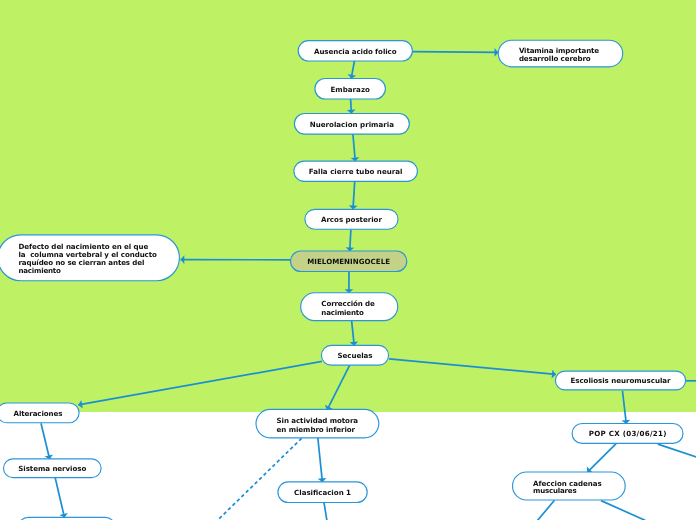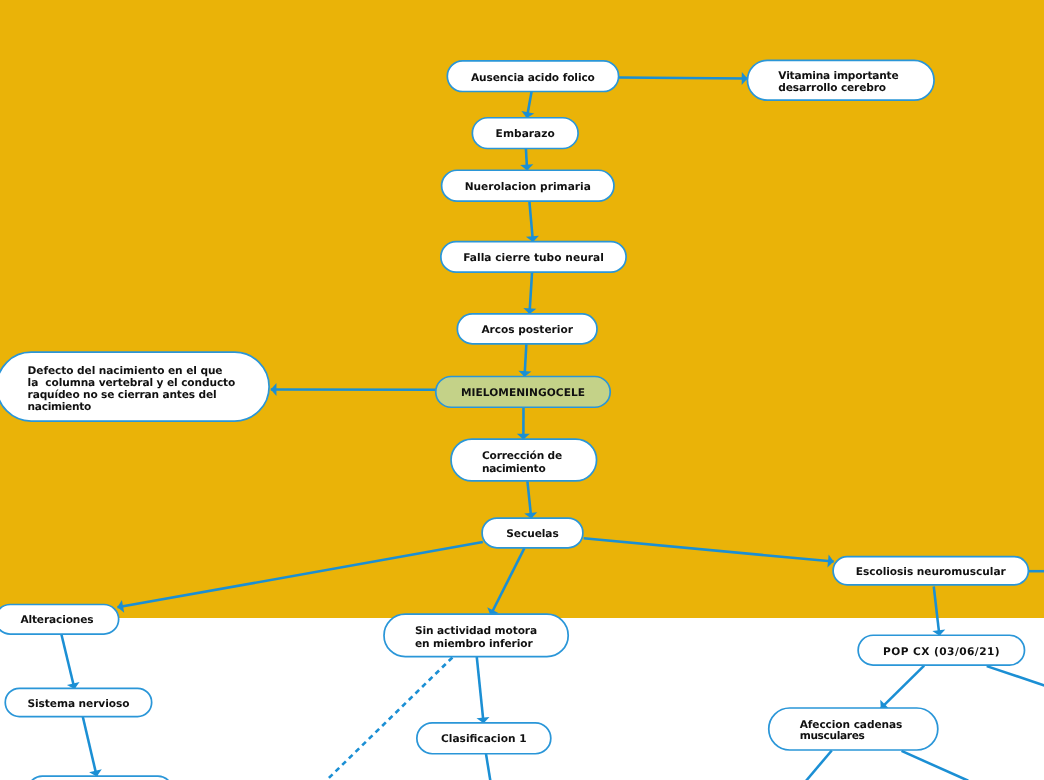--- a/index.html
+++ b/index.html
@@ -1,19 +1,19 @@
 <!DOCTYPE html>
 <html><head>
 <meta charset="utf-8">
 <style>
   html,body{margin:0;padding:0;background:#ffffff;}
   body{width:696px;height:520px;overflow:hidden;
        text-rendering:geometricPrecision;-webkit-font-smoothing:antialiased;
        font-family:"DejaVu Sans",sans-serif;}
-  #canvas{position:relative;width:696px;height:412px;background:#eab308;}
+  #canvas{position:relative;width:696px;height:412px;background:#bef264;}
   svg#sv{position:absolute;left:0;top:0;display:block;}
   .nodebox{fill:#ffffff;stroke:#2a96d8;stroke-width:1.15;}
   .nodebox.hl{fill:#c4d288;}
   .nlabel{white-space:pre;font-family:"DejaVu Sans",sans-serif;font-weight:bold;
           font-size:7.08px;fill:#101010;
           -webkit-font-smoothing:antialiased;}
   .edge{fill:none;stroke:#1b8fd4;stroke-width:1.7;}
   .edge.dash{stroke-dasharray:3.4 2.8;stroke-width:1.75;}
 </style>
 </head>

